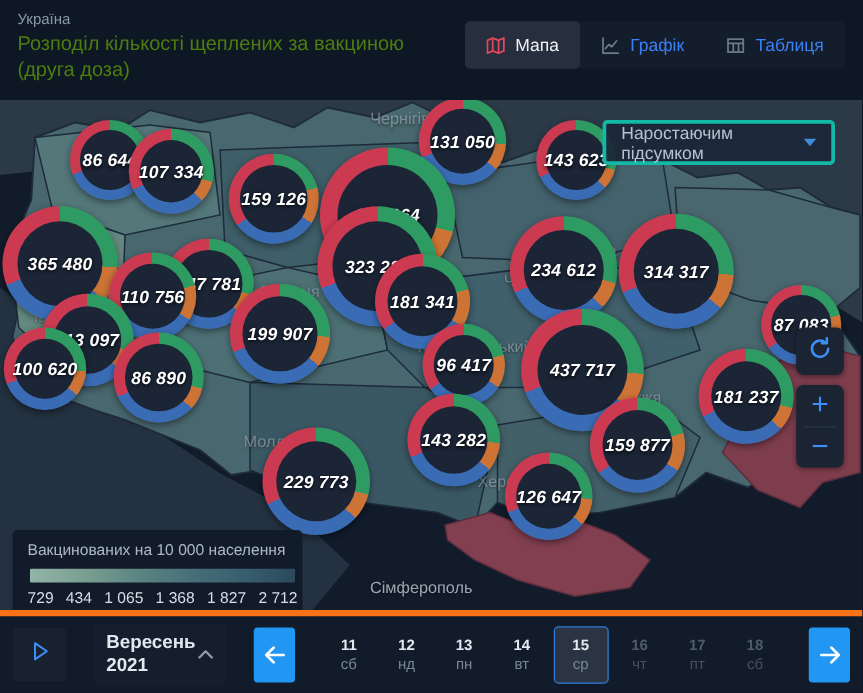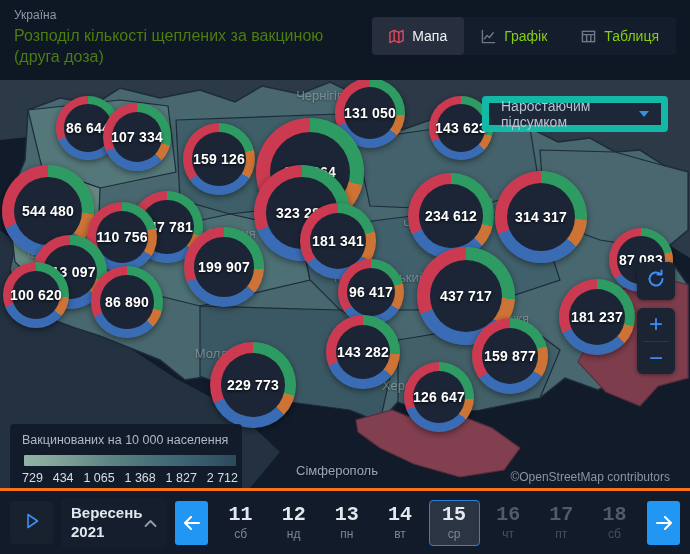--- a/index.html
+++ b/index.html
@@ -6,55 +6,55 @@
   body{
     width:690px;height:554px;overflow:hidden;position:relative;
     background:#0e1724;font-family:"Liberation Sans",sans-serif;
     -webkit-font-smoothing:antialiased;
   }
   
   .header{height:80px;display:flex;justify-content:space-between;align-items:flex-start;padding:8px 14px 0 14px;box-sizing:border-box;}
   .breadcrumb{font-size:12px;color:#8d98a7;margin-bottom:3px;}
   .page-title{font-size:16px;font-weight:500;color:#4d7c0f;line-height:1.32;max-width:398px;}
   .tabs{display:flex;margin-top:9px;background:#131d2b;border-radius:4px;}
-  .tab{display:flex;align-items:center;gap:8px;padding:0 17px;height:38px;font-size:14px;color:#84cc16;cursor:pointer;border-radius:4px;white-space:nowrap;}
+  .tab{display:flex;align-items:center;gap:8px;padding:0 17px;height:38px;font-size:14px;color:#3b82f6;cursor:pointer;border-radius:4px;white-space:nowrap;}
   .tab.active{background:#272f3e;color:#eef1f5;}
   .tab svg{display:block;}
   
   .map-area{position:relative;width:690px;height:408px;overflow:hidden;background:#111b2a;}
   .map-svg{position:absolute;left:0;top:0;}
   .map-label{position:absolute;transform:translate(-50%,-50%);font-size:13px;color:rgba(176,190,200,0.55);white-space:nowrap;text-shadow:0 1px 2px rgba(0,0,0,.4);}
   .map-label.bright{color:rgba(193,203,213,0.8);}
-  .donut{position:absolute;}
+  .donut{position:absolute;font-style:italic;}
   .ring{position:absolute;inset:0;border-radius:50%;box-shadow:0 2px 6px rgba(0,0,0,.45);}
   .hole{position:absolute;inset:13%;border-radius:50%;background:#1b2536;}
   .donut-value{position:absolute;left:50%;top:50%;transform:translate(-50%,-50%);color:#ffffff;font-size:14px;font-weight:700;white-space:nowrap;text-shadow:0 1px 3px rgba(0,0,0,.85);letter-spacing:.2px;}
-  .mode-dropdown{position:absolute;top:16px;right:22px;width:186px;height:36px;background:rgba(27,38,54,.92);border:7px solid #14b8a6;border-radius:4px;display:flex;align-items:center;justify-content:flex-end;padding:0 12px;box-sizing:border-box;cursor:pointer;}
+  .mode-dropdown{position:absolute;top:16px;right:22px;width:186px;height:36px;background:rgba(27,38,54,.92);border:3px solid #14b8a6;border-radius:4px;display:flex;align-items:center;justify-content:flex-end;padding:0 12px;box-sizing:border-box;cursor:pointer;}
   .mode-dropdown span{font-size:14px;color:#b6c2d0;}
   .dd-caret{width:0;height:0;border-left:5px solid transparent;border-right:5px solid transparent;border-top:6px solid #3f8cdb;}
   .map-btn{position:absolute;width:38px;background:#1a2433;border-radius:6px;display:flex;flex-direction:column;align-items:center;justify-content:center;box-shadow:0 1px 4px rgba(0,0,0,.4);cursor:pointer;}
   .refresh-btn{top:182px;right:15px;height:38px;}
   .zoom-panel{top:228px;right:15px;height:66px;padding:0;}
   .zoom-btn{width:38px;height:33px;display:flex;align-items:center;justify-content:center;color:#3e8ef7;font-size:24px;font-weight:400;cursor:pointer;line-height:1;}
   .zoom-divider{width:26px;height:1px;background:#2a3547;}
   .legend{position:absolute;left:10px;top:344px;width:232px;background:rgba(17,26,40,.9);border-radius:4px;padding:9px 4px 8px 12px;box-sizing:border-box;}
   .legend-title{font-size:12.5px;color:#aeb9c7;margin-bottom:8px;}
   .legend-bar{height:11px;border-radius:1px;margin:0 2px;}
   .legend-values{display:flex;justify-content:space-between;margin-top:5px;}
   .legend-values span{font-size:12.5px;color:#d6dee7;}
   .attribution{position:absolute;right:20px;top:390px;font-size:12px;color:#8a94a2;}
   
-  .timeline{height:66px;background:#111b29;border-top:3px solid #f97316;display:flex;align-items:center;padding:0 10px;box-sizing:border-box;gap:8px;}
+  .timeline{height:66px;background:#111b29;border-top:5px solid #f97316;display:flex;align-items:center;padding:0 10px;box-sizing:border-box;gap:22px;}
   .play-btn{width:43px;height:43px;background:#18222f;border-radius:4px;display:flex;align-items:center;justify-content:center;cursor:pointer;flex:none;}
   .month-box{width:106px;height:50px;background:#141e2c;border-radius:4px;display:flex;align-items:center;justify-content:space-between;padding:0 10px;box-sizing:border-box;cursor:pointer;flex:none;}
   .month-text{font-size:15px;font-weight:600;color:#e2e8ef;line-height:1.25;}
   .nav-btn{width:33px;height:44px;background:#2196f3;border-radius:3px;display:flex;align-items:center;justify-content:center;cursor:pointer;flex:none;}
   .nav-btn svg{display:block;}
   .day-cell{flex:1;height:46px;display:flex;flex-direction:column;align-items:center;justify-content:center;border-radius:4px;cursor:pointer;box-sizing:border-box;}
-  .day-num{font-size:20px;font-weight:600;color:#e2e8ee;line-height:1.2;font-family:Liberation Mono, monospace;}
+  .day-num{font-size:12px;font-weight:600;color:#e2e8ee;line-height:1.2;}
   .day-dow{font-size:12px;color:#7a8695;line-height:1.2;}
   .day-cell.selected{background:#2b3442;border:1.5px solid #2d7fd9;}
   .day-cell.disabled .day-num{color:#4f5a6b;}
   .day-cell.disabled .day-dow{color:#46505f;}
 </style>
 </head>
 <body>
 
 <div class="header">
   <div>
@@ -161,21 +161,21 @@
         <span class="donut-value">143 623</span>
       </div>
       <div class="donut" style="left: 256px; top: 38px; width: 108px; height: 108px;">
         <div class="ring" style="background: conic-gradient(rgb(46, 156, 98) 0deg, rgb(46, 156, 98) 29%, rgb(205, 115, 53) 29%, rgb(205, 115, 53) 37%, rgb(58, 108, 181) 37%, rgb(58, 108, 181) 68%, rgb(203, 58, 80) 68%, rgb(203, 58, 80) 100%);"></div>
         <div class="hole"></div>
         <span class="donut-value">800 064</span>
       </div>
       <div class="donut" style="left: 2px; top: 85px; width: 92px; height: 92px;">
         <div class="ring" style="background: conic-gradient(rgb(46, 156, 98) 0deg, rgb(46, 156, 98) 26%, rgb(205, 115, 53) 26%, rgb(205, 115, 53) 36%, rgb(58, 108, 181) 36%, rgb(58, 108, 181) 69%, rgb(203, 58, 80) 69%, rgb(203, 58, 80) 100%);"></div>
         <div class="hole"></div>
-        <span class="donut-value">544 480</span>
+        <span class="donut-value">365 480</span>
       </div>
       <div class="donut" style="left: 131px; top: 111px; width: 72px; height: 72px;">
         <div class="ring" style="background: conic-gradient(rgb(46, 156, 98) 0deg, rgb(46, 156, 98) 29%, rgb(205, 115, 53) 29%, rgb(205, 115, 53) 37%, rgb(58, 108, 181) 37%, rgb(58, 108, 181) 68%, rgb(203, 58, 80) 68%, rgb(203, 58, 80) 100%);"></div>
         <div class="hole"></div>
         <span class="donut-value">147 781</span>
       </div>
       <div class="donut" style="left: 87px; top: 122px; width: 70px; height: 70px;">
         <div class="ring" style="background: conic-gradient(rgb(46, 156, 98) 0deg, rgb(46, 156, 98) 21%, rgb(205, 115, 53) 21%, rgb(205, 115, 53) 34%, rgb(58, 108, 181) 34%, rgb(58, 108, 181) 65%, rgb(203, 58, 80) 65%, rgb(203, 58, 80) 100%);"></div>
         <div class="hole"></div>
         <span class="donut-value">110 756</span>
@@ -287,21 +287,20 @@
     <div class="legend-values">
         <span>729</span>
         <span>434</span>
         <span>1 065</span>
         <span>1 368</span>
         <span>1 827</span>
         <span>2 712</span>
       </div>
   </div>
 
-  <div class="attribution">©OpenStreetMap contributors</div>
 </div>
 
 <div class="timeline">
   <div class="play-btn">
     <span>
       <svg width="20" height="20" viewBox="0 0 20 20" fill="none" stroke="#3e8ef7" stroke-width="1.6" stroke-linejoin="round">
         <path d="M6 3.5 L15.5 10 L6 16.5 Z"></path>
       </svg>
     </span>
   </div>

